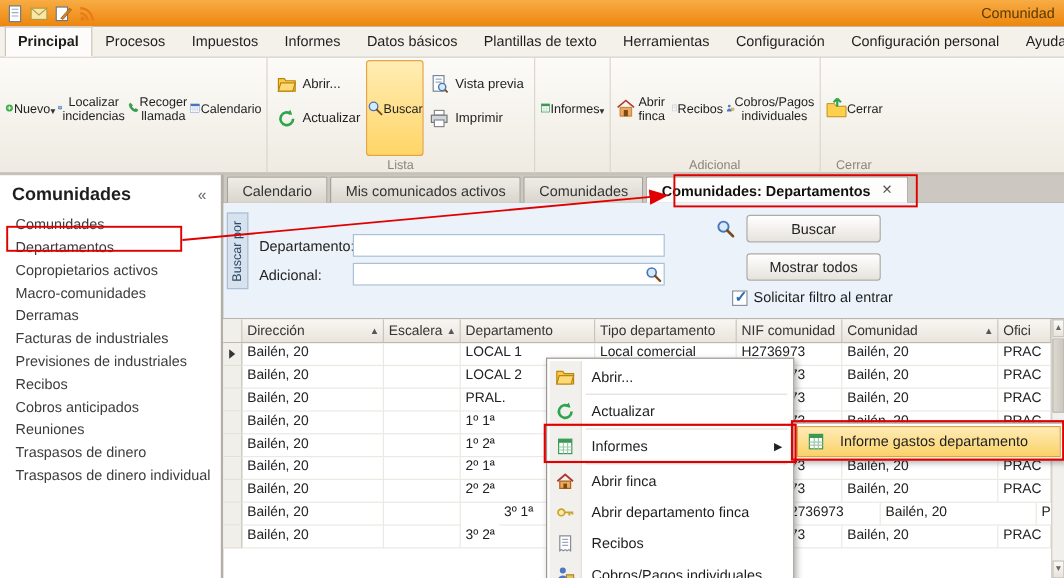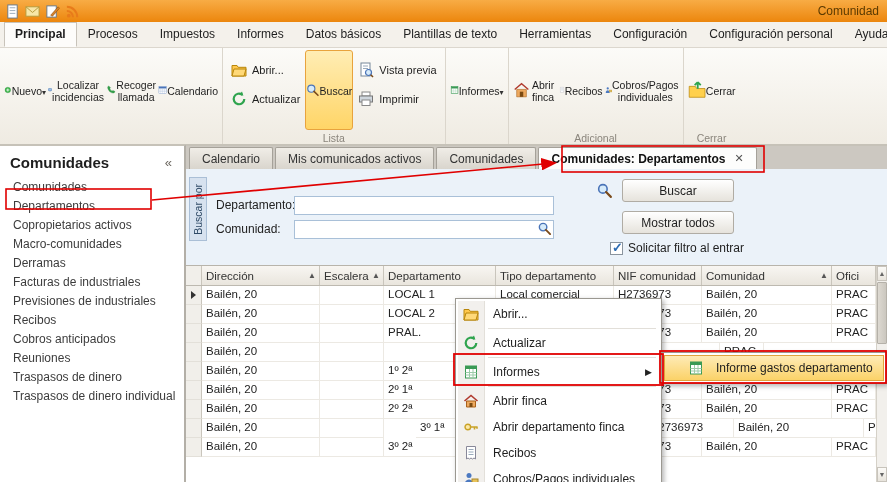--- a/index.html
+++ b/index.html
@@ -108,21 +108,21 @@
   .mi{display:flex;align-items:center;height:26px;font-size:12px;position:relative;cursor:default;}
   .mic{width:26px;display:flex;align-items:center;justify-content:center;flex:none;z-index:1;}
   .mic svg{width:16px;height:16px;}
   .mlbl{margin-left:9px;white-space:nowrap;}
   .subarr{margin-left:auto;margin-right:7px;font-size:9px;color:#222;}
   .msep{height:1px;margin:1px 3px 1px 30px;background:#E2DFD9;}
 
   
   .submenu{position:absolute;left:661px;top:352px;width:226px;background:#fff;border:1px solid #9B9891;
            box-shadow:2px 2px 5px rgba(0,0,0,.3);padding:2px;z-index:6;}
-  .smi{display:flex;align-items:center;height:26px;font-size:12px;padding-left:20px;
+  .smi{display:flex;align-items:center;height:26px;font-size:12px;padding-left:4px;
        background:linear-gradient(#FEEBB6,#FBD268);border:1px solid #E0A23C;cursor:default;}
   .smi .mic{width:22px;}
 
   
   .overlay{position:absolute;left:0;top:0;width:887px;height:482px;z-index:20;pointer-events:none;}
 </style>
 </head>
 <body>
 
 <div class="screen">
@@ -333,21 +333,21 @@
 
   <div class="filter">
     <div class="ftab">
         <span>Buscar por</span>
       </div>
     <div class="frow" style="top:26px">
       <span class="flabel">Departamento:</span>
       <span class="inpwrap"><input class="finput" type="text" value="" style=""></span>
     </div>
     <div class="frow" style="top:50px">
-      <span class="flabel">Comunidad:</span>
+      <span class="flabel">Adicional:</span>
       <span class="inpwrap">
         <input class="finput" type="text" value="" style="">
         <span class="inp-mag"><svg viewBox="0 0 16 16">
               <circle cx="6.5" cy="6.5" r="4" fill="#D6EBFA" stroke="#4A74B8" stroke-width="1.5"></circle>
               <line x1="9.5" y1="9.5" x2="14" y2="14" stroke="#7a4a1a" stroke-width="2" stroke-linecap="round"></line>
             </svg></span>
       </span>
     </div>
     <span class="fmag" style="left:410px;top:13px"><svg viewBox="0 0 16 16">
           <circle cx="6.5" cy="6.5" r="4" fill="#D6EBFA" stroke="#4A74B8" stroke-width="1.5"></circle>
@@ -419,20 +419,21 @@
           <div class="gc" style="width: 112px;">PRAL.</div>
           <div class="gc" style="width: 118px;"></div>
           <div class="gc" style="width: 88px;">H2736973</div>
           <div class="gc" style="width: 130px;">Bailén, 20</div>
           <div class="gc" style="width: 44px;">PRAC</div>
         </div>
         <div class="grow">
           <div class="gind"></div>
           <div class="gc" style="width: 118px;">Bailén, 20</div>
           <div class="gc" style="width: 64px;"></div>
+          <div class="gc" style="width: 112px;">1º 1ª</div>
           <div class="gc" style="width: 118px;"></div>
           <div class="gc" style="width: 88px;">H2736973</div>
           <div class="gc" style="width: 130px;">Bailén, 20</div>
           <div class="gc" style="width: 44px;">PRAC</div>
         </div>
         <div class="grow">
           <div class="gind"></div>
           <div class="gc" style="width: 118px;">Bailén, 20</div>
           <div class="gc" style="width: 64px;"></div>
           <div class="gc" style="width: 112px;">1º 2ª</div>

